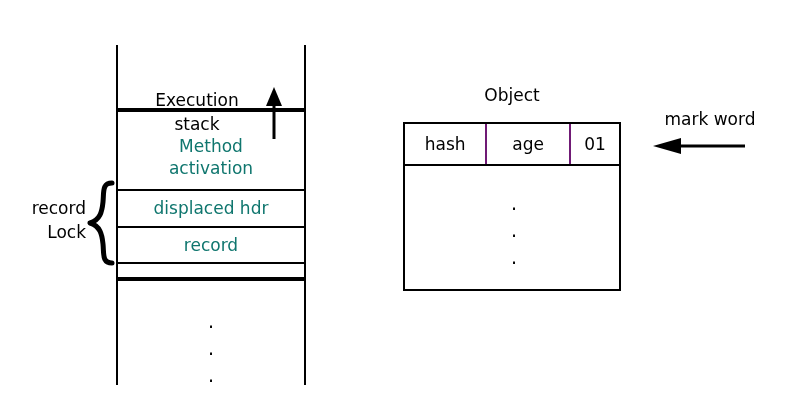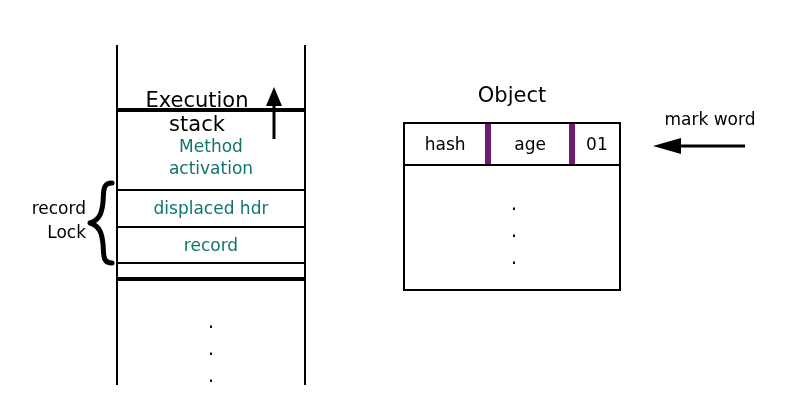--- a/index.html
+++ b/index.html
@@ -56,21 +56,21 @@
     color: #0f766e;
   }
 
   
   #execution-stack-label {
     position: absolute;
     left: 6px;
     top: 43px;
     width: 150px;
     text-align: center;
-    font-size: 21px;
+    font-size: 17px;
     line-height: 24px;
   }
 
   
   #stack-up-arrow {
     position: absolute;
     left: 146px;
     top: 42px;
     width: 24px;
     height: 52px;
@@ -118,21 +118,21 @@
     top: 122px;
     width: 218px;
     height: 169px;
   }
   #object-title {
     position: absolute;
     left: 403px;
     top: 84px;
     width: 218px;
     text-align: center;
-    font-size: 21px;
+    font-size: 17px;
     line-height: 22px;
   }
   #object-header-row {
     position: absolute;
     left: 0;
     top: 0;
     width: 218px;
     height: 44px;
     border: 2px solid #000;
     box-sizing: border-box;
@@ -140,21 +140,21 @@
   }
   .object-header-cell {
     display: flex;
     align-items: center;
     justify-content: center;
     font-size: 17px;
     box-sizing: border-box;
     height: 100%;
     text-align: right;
   }
-  .object-header-cell + .object-header-cell { border-left: 6px solid #701a75; }
+  .object-header-cell + .object-header-cell { border-left: 2px solid #701a75; }
   .object-header-cell.hash { width: 82px; }
   .object-header-cell.age  { width: 85px; }
   .object-header-cell.bits { width: 51px; }
 
   #object-body {
     position: absolute;
     left: 0;
     top: 42px;
     width: 218px;
     height: 127px;

